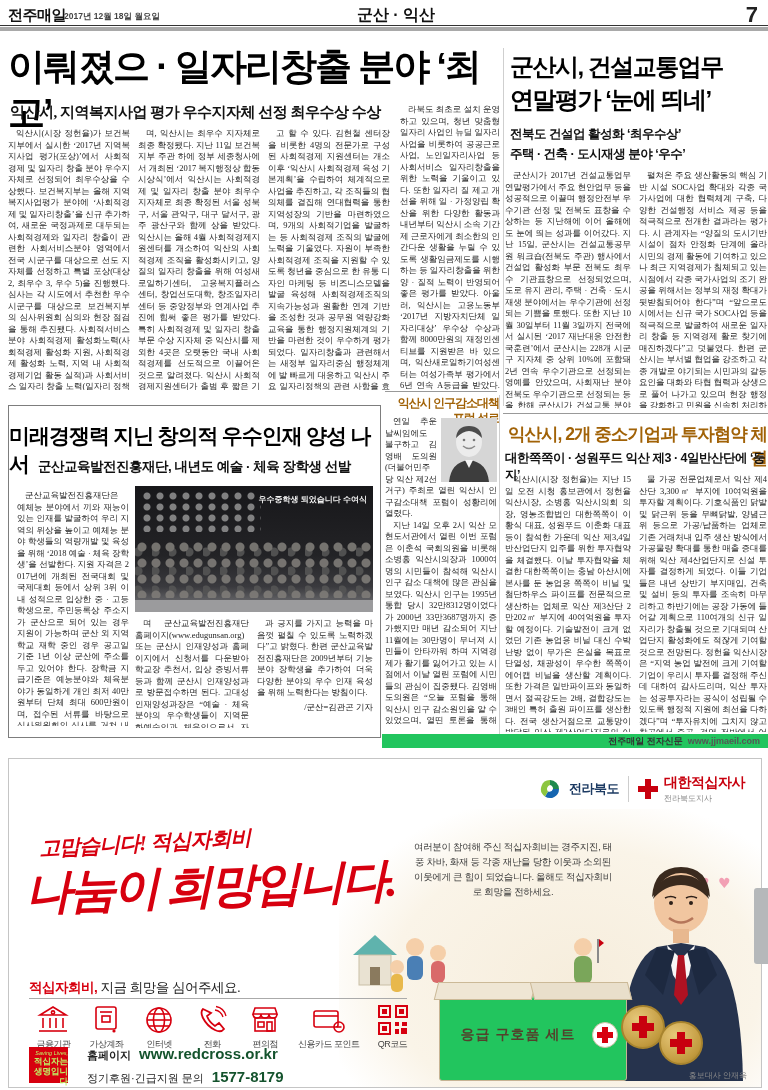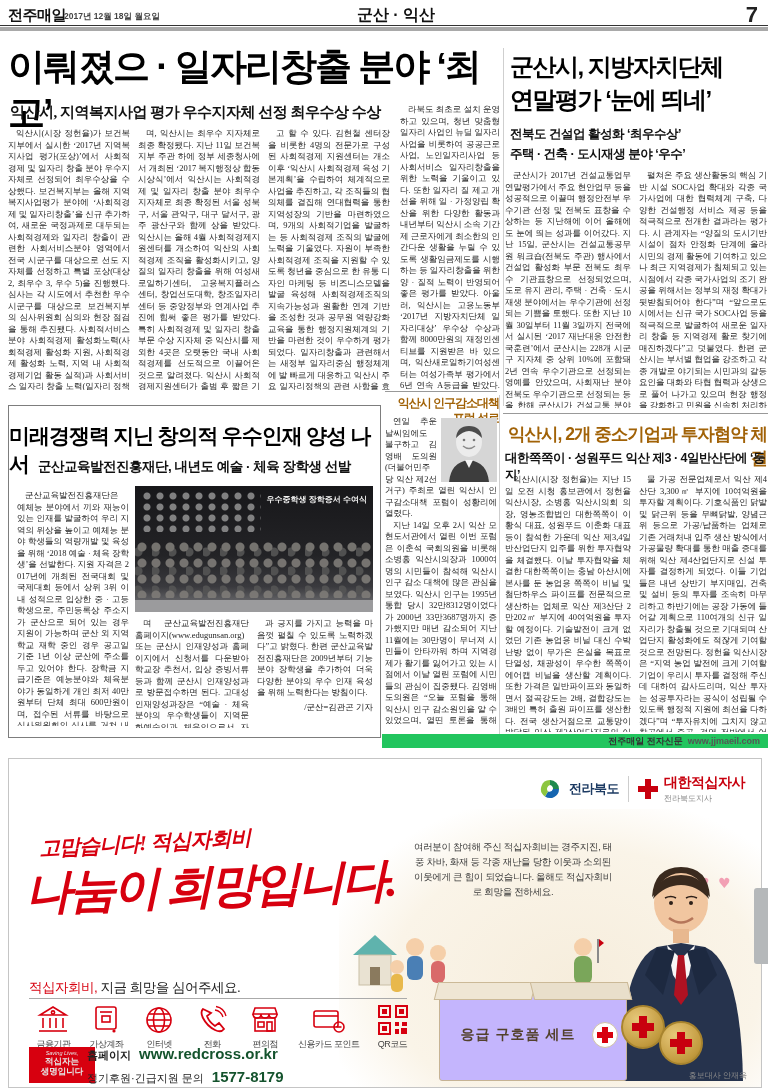--- a/index.html
+++ b/index.html
@@ -52,41 +52,41 @@
   .rc-wrap{display:flex;align-items:center;gap:6px;}
   .rc-text .t1{font:800 14px "Liberation Sans",sans-serif;color:#c8000e;letter-spacing:-0.5px;}
   .rc-text .t2{font:8px "Liberation Sans",sans-serif;color:#8a8a8a;margin-top:1px;}
   .script-small{position:absolute;left:30px;top:70px;font:bold italic 21px "Liberation Serif",serif;color:#d7000f;transform:rotate(-3deg);letter-spacing:-1px;}
   .script-big{position:absolute;left:16px;top:96px;font:bold italic 47px "Liberation Serif",serif;color:#d7000f;transform:rotate(-2deg);letter-spacing:-3px;white-space:nowrap;}
   .ad-msg{position:absolute;left:404px;top:80px;width:200px;font:9.5px/15px "Liberation Sans",sans-serif;color:#3a3a3a;text-align:center;letter-spacing:-0.3px;}
   .man{position:absolute;left:596px;top:96px;}
   .hearts{position:absolute;left:688px;top:116px;font:14px "DejaVu Sans",sans-serif;color:#f2a0b4;letter-spacing:2px;}
   .figures{position:absolute;left:336px;top:136px;}
   .figures2{position:absolute;left:548px;top:172px;}
-  .relief-box{position:absolute;left:430px;top:236px;width:186px;height:84px;background:#c4b5fd;border:1px solid #c6b394;border-radius:3px;}
+  .relief-box{position:absolute;left:430px;top:236px;width:186px;height:84px;background:#22c55e;border:1px solid #c6b394;border-radius:3px;}
   .relief-box .flap-l{position:absolute;left:-4px;top:-14px;width:96px;height:16px;background:#efe6d4;border:1px solid #cbb997;transform:skewX(-14deg);}
   .relief-box .flap-r{position:absolute;right:-4px;top:-14px;width:96px;height:16px;background:#e9dfcb;border:1px solid #cbb997;transform:skewX(14deg);}
   .relief-box .lbl{position:absolute;left:0;right:30px;top:30px;text-align:center;font:bold 14px "Liberation Sans",sans-serif;color:#53412c;letter-spacing:1px;}
   .relief-box .cross-badge{position:absolute;right:8px;top:26px;width:24px;height:24px;background:#fff;border:1px solid #d0c2a6;border-radius:50%;}
   .cross{position:relative;display:inline-block;}
   .cross::before{content:"";position:absolute;background:#d7000f;}
   .cross::after{content:"";position:absolute;background:#d7000f;}
   .cb::before{left:9px;top:4px;width:6px;height:16px;}
   .cb::after{left:4px;top:9px;width:16px;height:6px;}
   .medal{position:absolute;width:40px;height:40px;border-radius:50%;background:radial-gradient(circle at 35% 30%,#e6c779,#c29a3e 70%,#9c7a28);border:2px solid #a8842e;}
   .medal::before{content:"";position:absolute;left:16px;top:9px;width:8px;height:22px;background:#c8000e;}
   .medal::after{content:"";position:absolute;left:9px;top:16px;width:22px;height:8px;background:#c8000e;}
   .cta-line{position:absolute;left:20px;top:220px;font:13.5px "Liberation Sans",sans-serif;color:#222;letter-spacing:-0.5px;}
-  .cta-line b{color:#d7000f;font-weight:400;margin-top:16px;}
+  .cta-line b{color:#d7000f;font-weight:700;margin-top:16px;}
   .cta-rule{position:absolute;left:20px;top:239px;width:378px;height:1px;background:#aaa;}
   .pay-row{position:absolute;left:18px;top:246px;width:392px;display:flex;justify-content:space-between;}
   .pay-item{display:flex;flex-direction:column;align-items:center;width:54px;}
   .pay-item svg{display:block;}
   .pay-item .pl{font:9px "Liberation Sans",sans-serif;color:#444;margin-top:3px;white-space:nowrap;letter-spacing:-0.5px;}
-  .sl-block{position:absolute;left:20px;top:288px;width:66px;height:33px;background:#d7000f;color:#e5e5e5;text-align:center;padding-top:3px;}
+  .sl-block{position:absolute;left:20px;top:288px;width:39px;height:33px;background:#d7000f;color:#bef264;text-align:right;padding-top:3px;}
   .sl-block .e{font:italic 5.5px "Liberation Sans",sans-serif;display:block;}
   .sl-block .k{font:bold 8.5px "Liberation Sans",sans-serif;display:block;line-height:10px;}
   .ad-links{position:absolute;left:78px;top:286px;font:11px "Liberation Sans",sans-serif;color:#222;}
   .ad-links .row{margin-bottom:5px;}
   .ad-links .lab{font-weight:bold;font-family:Liberation Mono, monospace;}
   .ad-links .red{color:#14532d;font-weight:800;font-size:15px;margin-left:5px;letter-spacing:0;}
   .model-caption{position:absolute;right:14px;bottom:6px;font:8px "Liberation Sans",sans-serif;color:#8a8a8a;margin-top:47px;}
   .edge-tab{position:absolute;left:754px;top:888px;width:14px;height:76px;background:#b5b8ba;border-radius:3px 0 0 3px;}
 </style>
 </head>
@@ -112,42 +112,42 @@
   <div class="col" style="left:268px;top:128px;width:122px;height:262px">
       <p>고 할 수 있다. 김현철 센터장을 비롯한 4명의 전문가로 구성된 사회적경제 지원센터는 개소 이후 ‘익산시 사회적경제 육성 기본계획’을 수립하여 체계적으로 사업을 추진하고, 각 조직들의 협의체를 결집해 연대협력을 통한 지역성장의 기반을 마련하였으며, 9개의 사회적기업을 발굴하는 등 사회적경제 조직의 발굴에 노력을 기울였다. 자원이 부족한 사회적경제 조직을 지원할 수 있도록 청년을 중심으로 한 유통 디자인 마케팅 등 비즈니스모델을 발굴 육성해 사회적경제조직의 지속가능성과 원활한 연계 기반을 조성한 것과 공무원 역량강화 교육을 통한 행정지원체계의 기반을 마련한 것이 우수하게 평가되었다. 일자리창출과 관련해서는 새정부 일자리중심 행정체계에 발 빠르게 대응하고 익산시 주요 일자리정책의 관련 사항을 효율적으로 추진하기 위해 ‘익산시 더 좋은 일자리위원회’를 전</p>
     </div>
   <div class="col" style="left:400px;top:104px;width:100px;height:286px">
     <p>라북도 최초로 설치 운영하고 있으며, 청년 맞춤형 일자리 사업인 뉴딜 일자리사업을 비롯하여 공공근로사업, 노인일자리사업 등 사회서비스 일자리창출을 위한 노력을 기울이고 있다. 또한 일자리 질 제고 개선을 위해 일 · 가정양립 확산을 위한 다양한 활동과 내년부터 익산시 소속 기간제 근로자에게 최소한의 인간다운 생활을 누릴 수 있도록 생활임금제도를 시행하는 등 일자리창출을 위한 양 · 질적 노력이 반영되어 좋은 평가를 받았다. 아울러, 익산시는 고용노동부 ‘2017년 지방자치단체 일자리대상’ 우수상 수상과 함께 8000만원의 재정인센티브를 지원받은 바 있으며, 익산새로일하기여성센터는 여성가족부 평가에서 6년 연속 A등급을 받았다. 시 관계자는 “새 정부의 일자리 정책에 발맞춰 사회적 경제, 청년, 노인 일자리사업, 시 취약계층 일자리, 4차 산업혁명 분야에서 지속적인 일자리를 마련해 더욱 살기 좋은 익산시를 만드는데 최선의 노력을 다하겠다”고 말했다.</p>
 
   </div>
   <div class="vline" style="left:503px;top:48px;height:358px"></div>
 
   <div class="h-gunsan">
-    <span>군산시, 지방자치단체</span><br>
+    <span>군산시, 건설교통업무</span><br>
     <span>연말평가 ‘눈에 띄네’</span>
   </div>
   <div class="h-gunsan-sub" style="top:146px">주택 · 건축 · 도시재생 분야 ‘우수’</div>
   <div class="h-gunsan-sub" style="top:126px">전북도 건설업 활성화 ‘최우수상’</div>
   <div class="col" style="left:505px;top:170px;width:126px;height:238px">
       <p>군산시가 2017년 건설교통업무 연말평가에서 주요 현안업무 등을 성공적으로 이끌며 행정안전부 우수기관 선정 및 전북도 표창을 수상하는 등 지난해에 이어 올해에도 눈에 띄는 성과를 이어갔다. 지난 15일, 군산시는 건설교통공무원 워크숍(전북도 주관) 행사에서 건설업 활성화 부문 전북도 최우수 기관표창으로 선정되었으며, 도로 유지 관리, 주택 · 건축 · 도시재생 분야에서는 우수기관에 선정되는 기쁨을 토했다. 또한 지난 10월 30일부터 11월 3일까지 전국에서 실시된 ‘2017 재난대응 안전한국훈련’에서 군산시는 228개 시군구 지자체 중 상위 10%에 포함돼 2년 연속 우수기관으로 선정되는 영예를 안았으며, 사회재난 분야 전북도 우수기관으로 선정되는 등 올 한해 군산시가 건설교통 분야에서 거둔 성과는 눈부셨다. 이러한 성과들은 그동안의 군산시가 시민들의 행복한 삶을 보장하기 위해</p>
     </div>
   <div class="col" style="left:639px;top:170px;width:128px;height:238px">
     <p>펼쳐온 주요 생산활동의 핵심 기반 시설 SOC사업 확대와 각종 국가사업에 대한 협력체계 구축, 다양한 건설행정 서비스 제공 등을 적극적으로 전개한 결과라는 평가다. 시 관계자는 “양질의 도시기반시설이 점차 안정화 단계에 올라 시민의 경제 활동에 기여하고 있으나 최근 지역경제가 침체되고 있는 시점에서 각종 국가사업의 조기 완공을 위해서는 정부의 재정 확대가 뒷받침되어야 한다”며 “앞으로도 시에서는 신규 국가 SOC사업 등을 적극적으로 발굴하여 새로운 일자리 창출 등 지역경제 활로 찾기에 매진하겠다”고 덧붙였다. 한편 군산시는 부서별 협업을 강조하고 각종 개발로 야기되는 시민과의 갈등 요인을 대화와 타협 협력과 상생으로 풀어 나가고 있으며 현장 행정을 강화하고 민원을 신속히 처리하여 건설행정에 대한 신뢰도를 더욱 높이기 위한 걸음을 펼치고 있다.</p>
 
   </div>
 
   <div class="edu-box">
     <div class="edu-head">미래경쟁력 지닌 창의적 우수인재 양성 나서</div>
     <div class="edu-sub">군산교육발전진흥재단, 내년도 예술 · 체육 장학생 선발</div>
     <div class="col" style="left:8px;top:84px;width:112px;height:236px">
         <p>군산교육발전진흥재단은 예체능 분야에서 끼와 재능이 있는 인재를 발굴하여 우리 지역의 위상을 높이고 예체능 분야 학생들의 역량개발 및 육성을 위해 ‘2018 예술 · 체육 장학생’을 선발한다. 지원 자격은 2017년에 개최된 전국대회 및 국제대회 등에서 상위 3위 이내 성적으로 입상한 중 · 고등학생으로, 주민등록상 주소지가 군산으로 되어 있는 경우 지원이 가능하며 군산 외 지역 학교 재학 중인 경우 공고일 기준 1년 이상 군산에 주소를 두고 있어야 한다. 장학금 지급기준은 예능분야와 체육분야가 동일하게 개인 최저 40만원부터 단체 최대 600만원이며, 접수된 서류를 바탕으로 심사위원회의 심사를 거쳐 내년 2월중 수여식을 통해 장학금을 지급할 예정이다. 신청기간은 18일부터 29일까지이</p>
       </div>
     <div class="edu-photo">
       <div class="portraits"></div>
-      <div class="banner">우수중학생 장학증서 수여식</div>
+      <div class="banner">우수중학생 되었습니다 수여식</div>
       <div class="crowd"></div>
       <div class="floor"></div>
     </div>
     <div class="col" style="left:126px;top:212px;width:114px;height:110px">
         <p>며 군산교육발전진흥재단 홈페이지(www.edugunsan.org) 또는 군산시 인재양성과 홈페이지에서 신청서를 다운받아 학교장 추천서, 입상 증빙서류 등과 함께 군산시 인재양성과로 방문접수하면 된다. 고대성 인재양성과장은 “예술 · 체육분야의 우수학생들이 지역문화예술인과 체육인으로서 자부심</p>
       </div>
     <div class="col" style="left:248px;top:212px;width:116px;height:110px">
       <p>과 긍지를 가지고 능력을 마음껏 펼칠 수 있도록 노력하겠다”고 밝혔다. 한편 군산교육발전진흥재단은 2009년부터 기능분야 장학생을 추가하여 더욱 다양한 분야의 우수 인재 육성을 위해 노력한다는 방침이다.</p>
       <div class="byline">/군산=김관곤 기자</div>
     </div>

